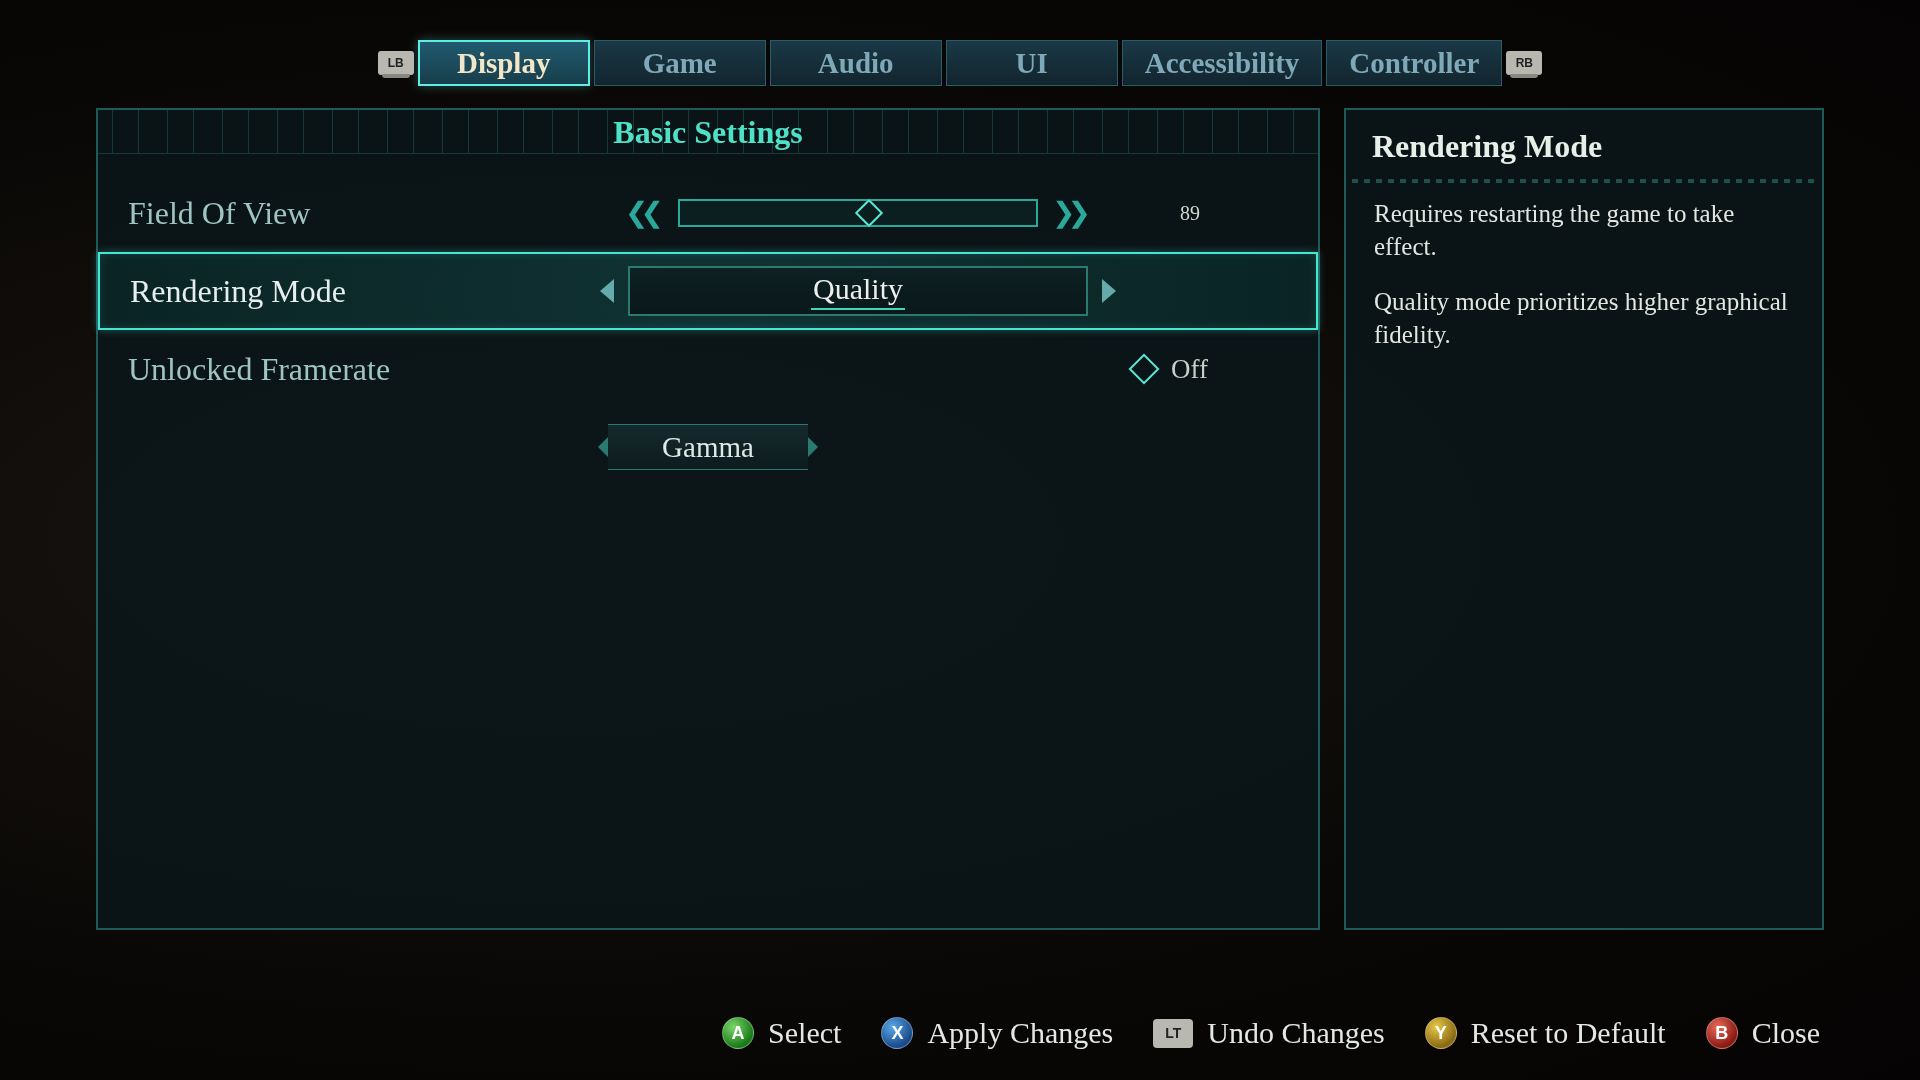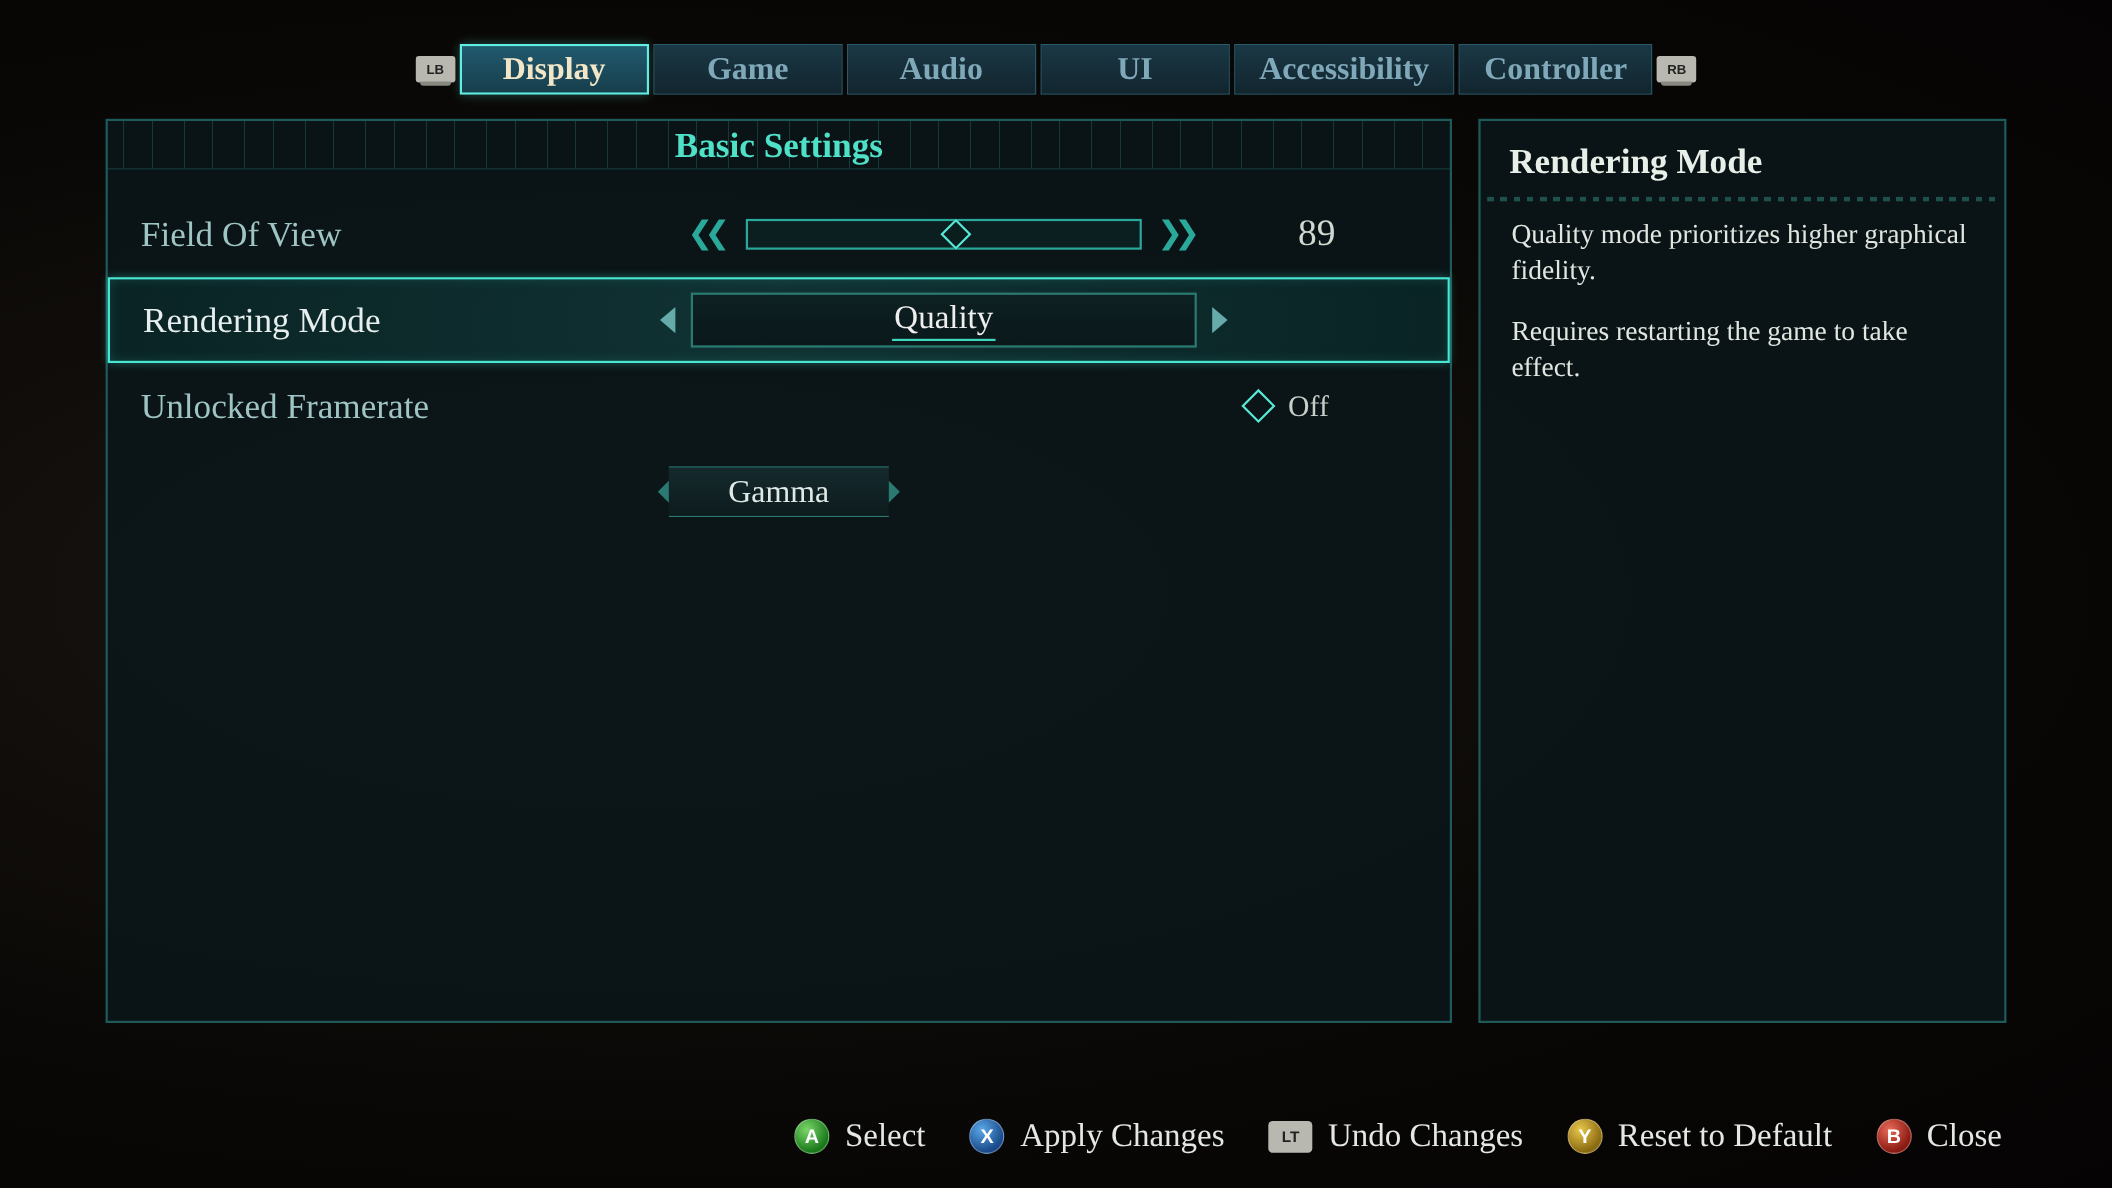--- a/index.html
+++ b/index.html
@@ -138,21 +138,21 @@
     flex: 1;
     display: flex;
     align-items: center;
     justify-content: center;
     gap: 14px;
     position: relative;
   }
   .row-value-right {
     flex: 0 0 120px;
     text-align: left;
-    font-size: 34px;
+    font-size: 20px;
     color: #d0d8d0;
     padding-left: 12px;
   }
 
   
   .slider-track {
     position: relative;
     height: 28px;
     width: 360px;
     border: 2px solid #2aa89a;
@@ -386,22 +386,22 @@
         </div>
       </div>
 
     </div>
   </div>
 
   <div class="panel panel-right">
     <div class="info-title">Rendering Mode</div>
     <div class="info-divider"></div>
     <div class="info-body">
+      <p>Requires restarting the game to take effect.</p>
       <p>Quality mode prioritizes higher graphical fidelity.</p>
-      <p>Requires restarting the game to take effect.</p>
     </div>
   </div>
 </div>
 
 <div class="footer">
   <div class="f-item">
     <div class="btn-circ btn-a">A</div>
     <span>Select</span>
   </div>
   <div class="f-item">

